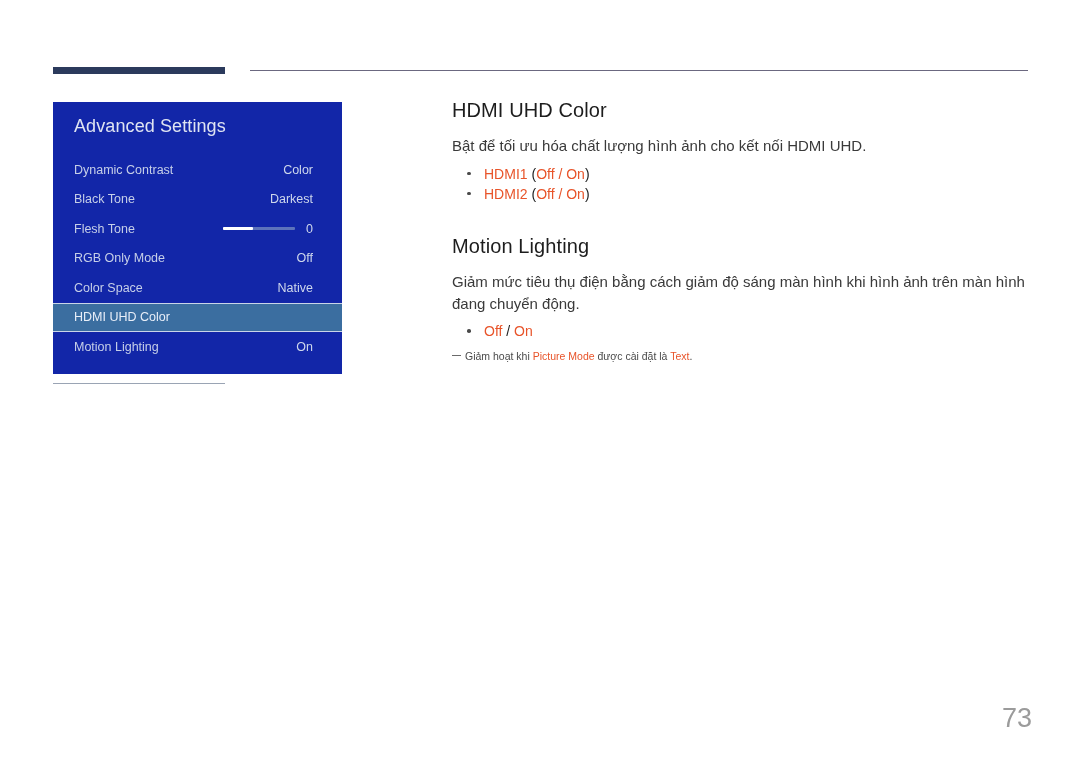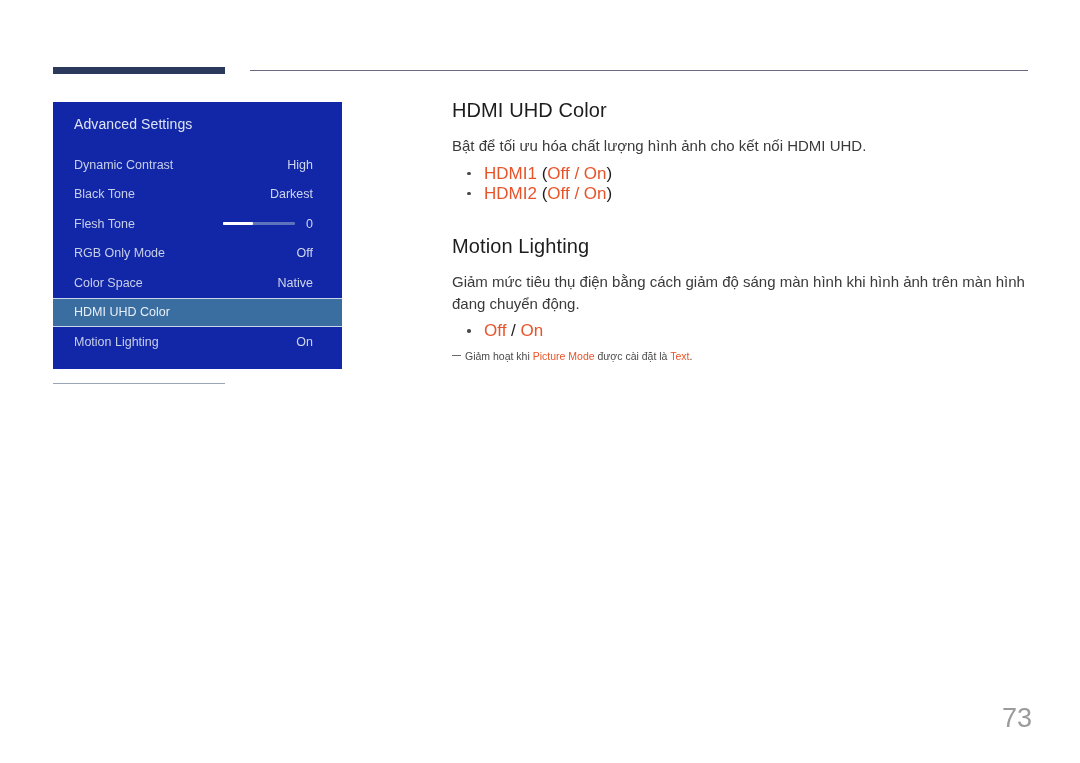--- a/index.html
+++ b/index.html
@@ -44,21 +44,21 @@
     position: absolute;
     left: 53px;
     top: 102px;
     width: 289px;
     background: #1226a8;
     box-sizing: border-box;
     padding: 0;
   }
   #osd-title {
     color: #dfe4f2;
-    font-size: 14px;
+    font-size: 18px;
     padding: 14px 0 12px 21px;
     letter-spacing: .1px;
   }
   .osd-row {
     display: flex;
     align-items: center;
     justify-content: space-between;
     height: 29.5px;
     padding: 0 29px 0 21px;
     box-sizing: border-box;
@@ -149,21 +149,21 @@
     margin: 0;
   }
   ul.opt-list {
     list-style: none;
     margin: 7px 0 0 0;
     padding: 0;
   }
   ul.opt-list li {
     position: relative;
     padding-left: 32px;
-    font-size: 17px;
+    font-size: 14px;
     line-height: 20px;
     color: #1d1d1d;
   }
   ul.opt-list li::before {
     content: "";
     position: absolute;
     left: 15px;
     top: 8px;
     width: 3.5px;
     height: 3.5px;
@@ -203,21 +203,21 @@
   <div class="rule-thick"></div>
   <div class="rule-thin"></div>
 </div>
 
 <div id="osd-panel">
   <div id="osd-title">Advanced Settings</div>
   <div class="osd-spacer-top"></div>
   <div id="osd-rows">
       <div class="osd-row">
         <span class="osd-label">Dynamic Contrast</span>
-        <span class="osd-value">High</span>
+        <span class="osd-value">Color</span>
       </div>
       <div class="osd-row">
         <span class="osd-label">Black Tone</span>
         <span class="osd-value">Darkest</span>
       </div>
       <div class="osd-row">
         <span class="osd-label">Flesh Tone</span>
         <span class="osd-slider-wrap">
           <span class="osd-slider">
             <span class="fill" style="width: 42%;"></span>

